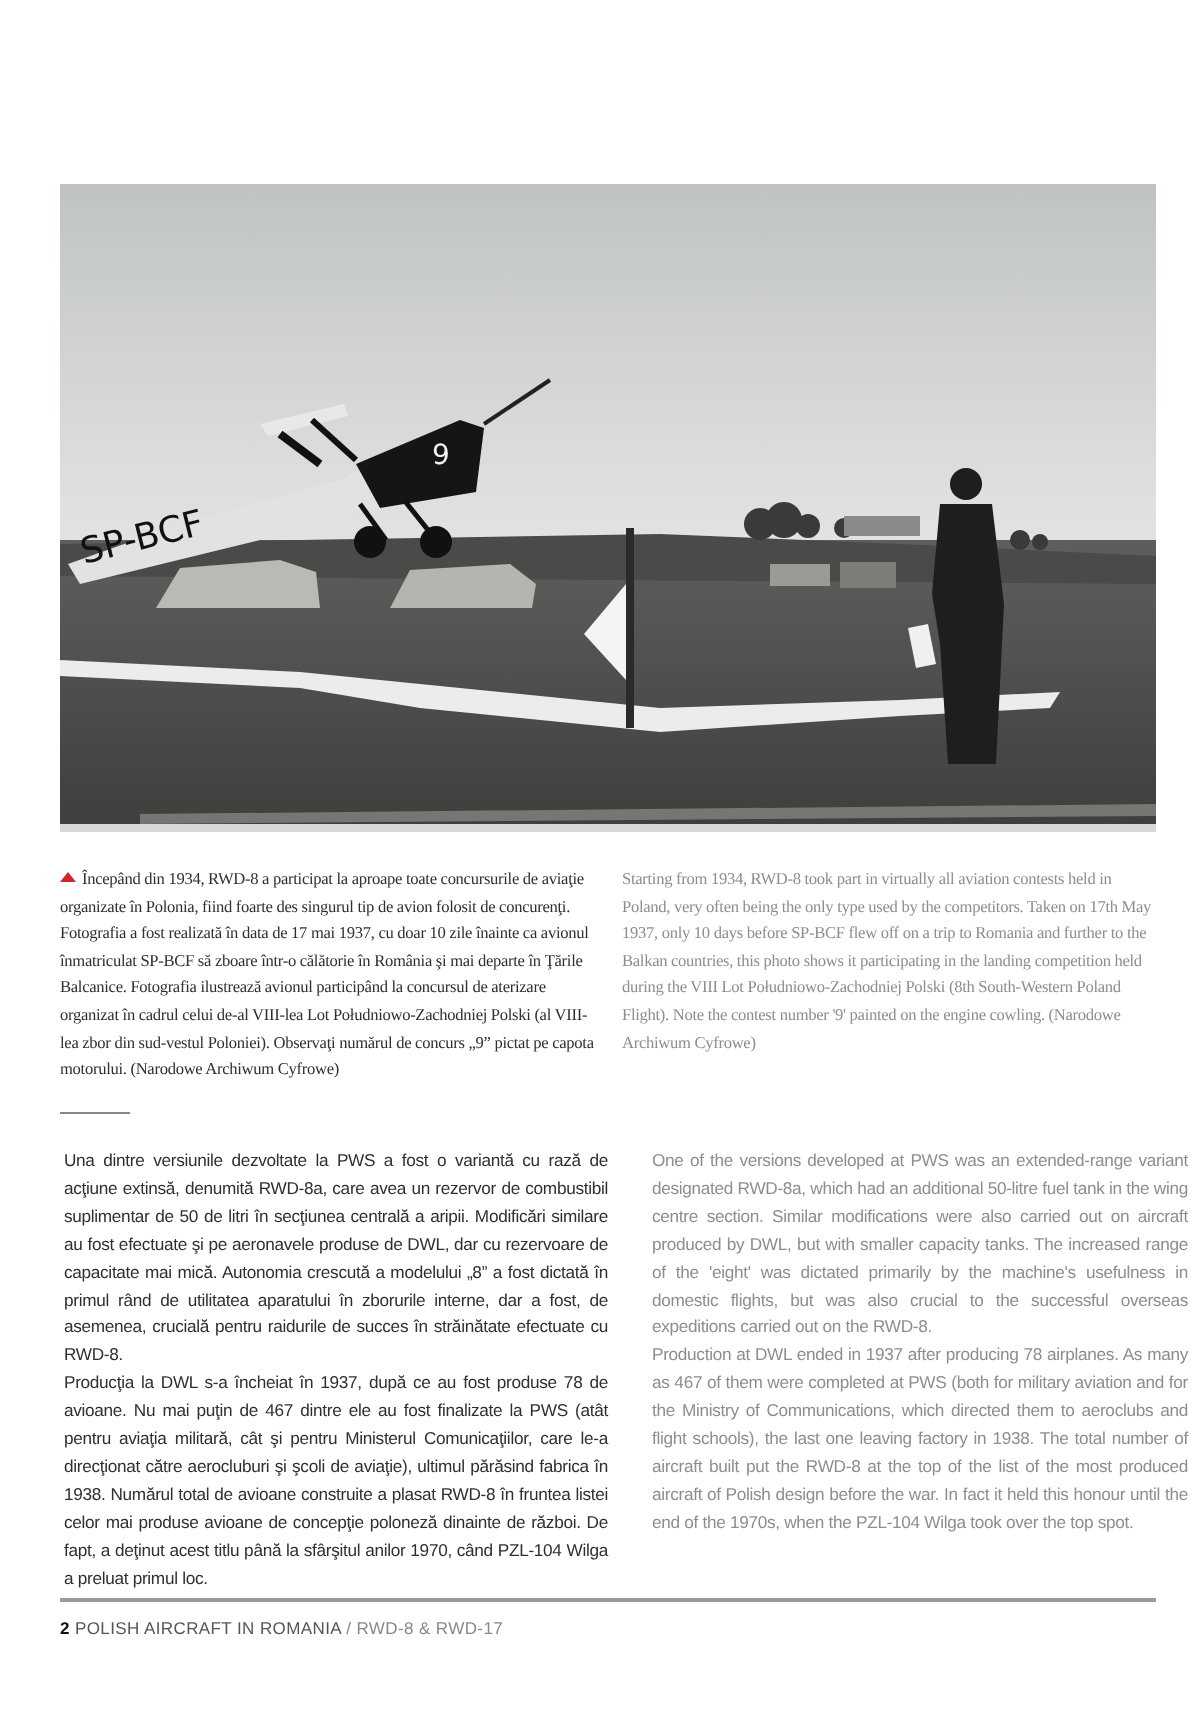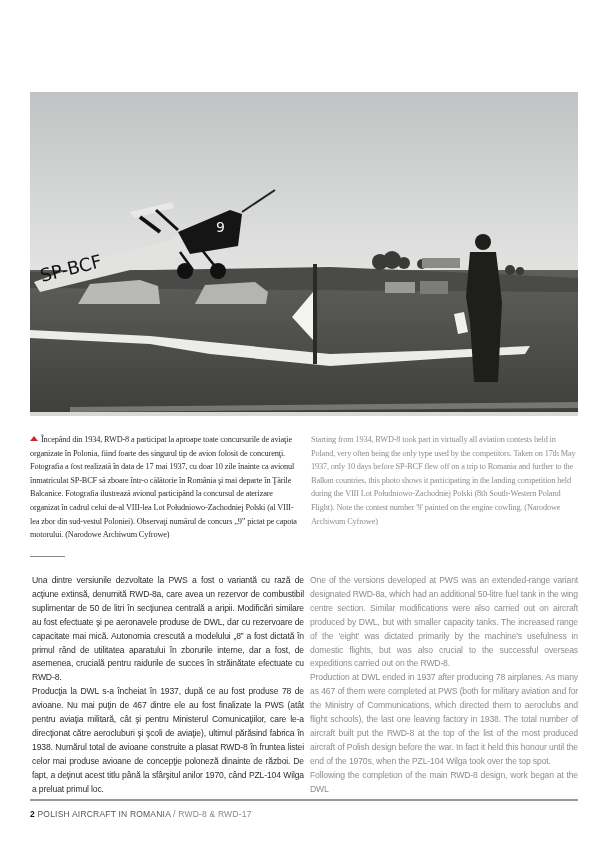--- a/index.html
+++ b/index.html
@@ -13,21 +13,21 @@
   .caption.ro { left: 30px; width: 270px; color: #2f2f2f; }
   .caption.en { left: 311px; width: 268px; color: #8d8d8d; }
   .tri { display: inline-block; width: 0; height: 0; border-left: 4px solid transparent; border-right: 4px solid transparent;
          border-bottom: 5px solid #d0262a; margin-right: 3px; vertical-align: 1px; }
   .short-rule { position: absolute; left: 30px; top: 556px; width: 35px; height: 1px; background: #888; }
 
   .body-col { position: absolute; top: 574px; font-size: 8.6px; line-height: 13.9px; text-align: justify;
               font-family: "Liberation Sans Narrow", "Liberation Sans", sans-serif; letter-spacing: -0.15px; }
   .body-col p { margin: 0; }
   .body-col.ro { left: 32px; width: 272px; color: #2f2f2f; }
-  .body-col.en { left: 310px; width: 268px; color: #8d8d8d; }
+  .body-col.en { left: 326px; width: 268px; color: #8d8d8d; }
 
   .footer-rule { position: absolute; left: 30px; top: 799px; width: 548px; height: 2px; background: #9a9a9a; }
   .footer { position: absolute; left: 30px; top: 809px; font-size: 8.5px; letter-spacing: 0.2px; white-space: nowrap; }
   .footer .pg { color: #111; font-weight: bold; }
   .footer .title { color: #555; }
   .footer .sub { color: #888; }
 </style>
 </head>
 <body>
 
@@ -102,19 +102,18 @@
 <div class="short-rule"></div>
 
 <div class="body-col ro">
   <p>Una dintre versiunile dezvoltate la PWS a fost o variantă cu rază de acţiune extinsă, denumită RWD-8a, care avea un rezervor de combustibil suplimentar de 50 de litri în secţiunea centrală a aripii. Modificări similare au fost efectuate şi pe aeronavele produse de DWL, dar cu rezervoare de capacitate mai mică. Autonomia crescută a modelului „8” a fost dictată în primul rând de utilitatea aparatului în zborurile interne, dar a fost, de asemenea, crucială pentru raidurile de succes în străinătate efectuate cu RWD-8.</p>
   <p>Producţia la DWL s-a încheiat în 1937, după ce au fost produse 78 de avioane. Nu mai puţin de 467 dintre ele au fost finalizate la PWS (atât pentru aviaţia militară, cât şi pentru Ministerul Comunicaţiilor, care le-a direcţionat către aerocluburi şi şcoli de aviaţie), ultimul părăsind fabrica în 1938. Numărul total de avioane construite a plasat RWD-8 în fruntea listei celor mai produse avioane de concepţie poloneză dinainte de război. De fapt, a deţinut acest titlu până la sfârşitul anilor 1970, când PZL-104 Wilga a preluat primul loc.</p>
 </div>
 
 <div class="body-col en">
   <p>One of the versions developed at PWS was an extended-range variant designated RWD-8a, which had an additional 50-litre fuel tank in the wing centre section. Similar modifications were also carried out on aircraft produced by DWL, but with smaller capacity tanks. The increased range of the 'eight' was dictated primarily by the machine's usefulness in domestic flights, but was also crucial to the successful overseas expeditions carried out on the RWD-8.</p>
   <p>Production at DWL ended in 1937 after producing 78 airplanes. As many as 467 of them were completed at PWS (both for military aviation and for the Ministry of Communications, which directed them to aeroclubs and flight schools), the last one leaving factory in 1938. The total number of aircraft built put the RWD-8 at the top of the list of the most produced aircraft of Polish design before the war. In fact it held this honour until the end of the 1970s, when the PZL-104 Wilga took over the top spot.</p>
-  <p>Following the completion of the main RWD-8 design, work began at the DWL</p>
 </div>
 
 <div class="footer-rule"></div>
 <div class="footer">
   <span class="pg">2</span><span class="title"> POLISH AIRCRAFT IN ROMANIA</span><span class="sub"> / </span><span class="sub">RWD-8 &amp; RWD-17</span>
 </div>
 
 </body></html>

